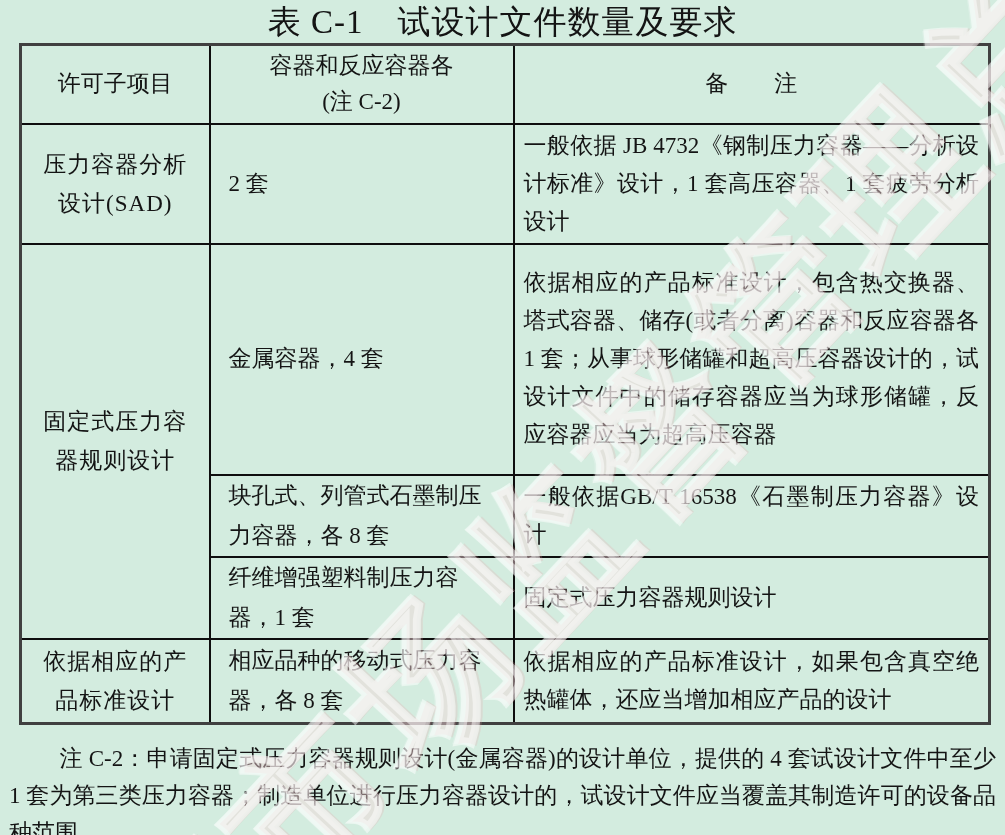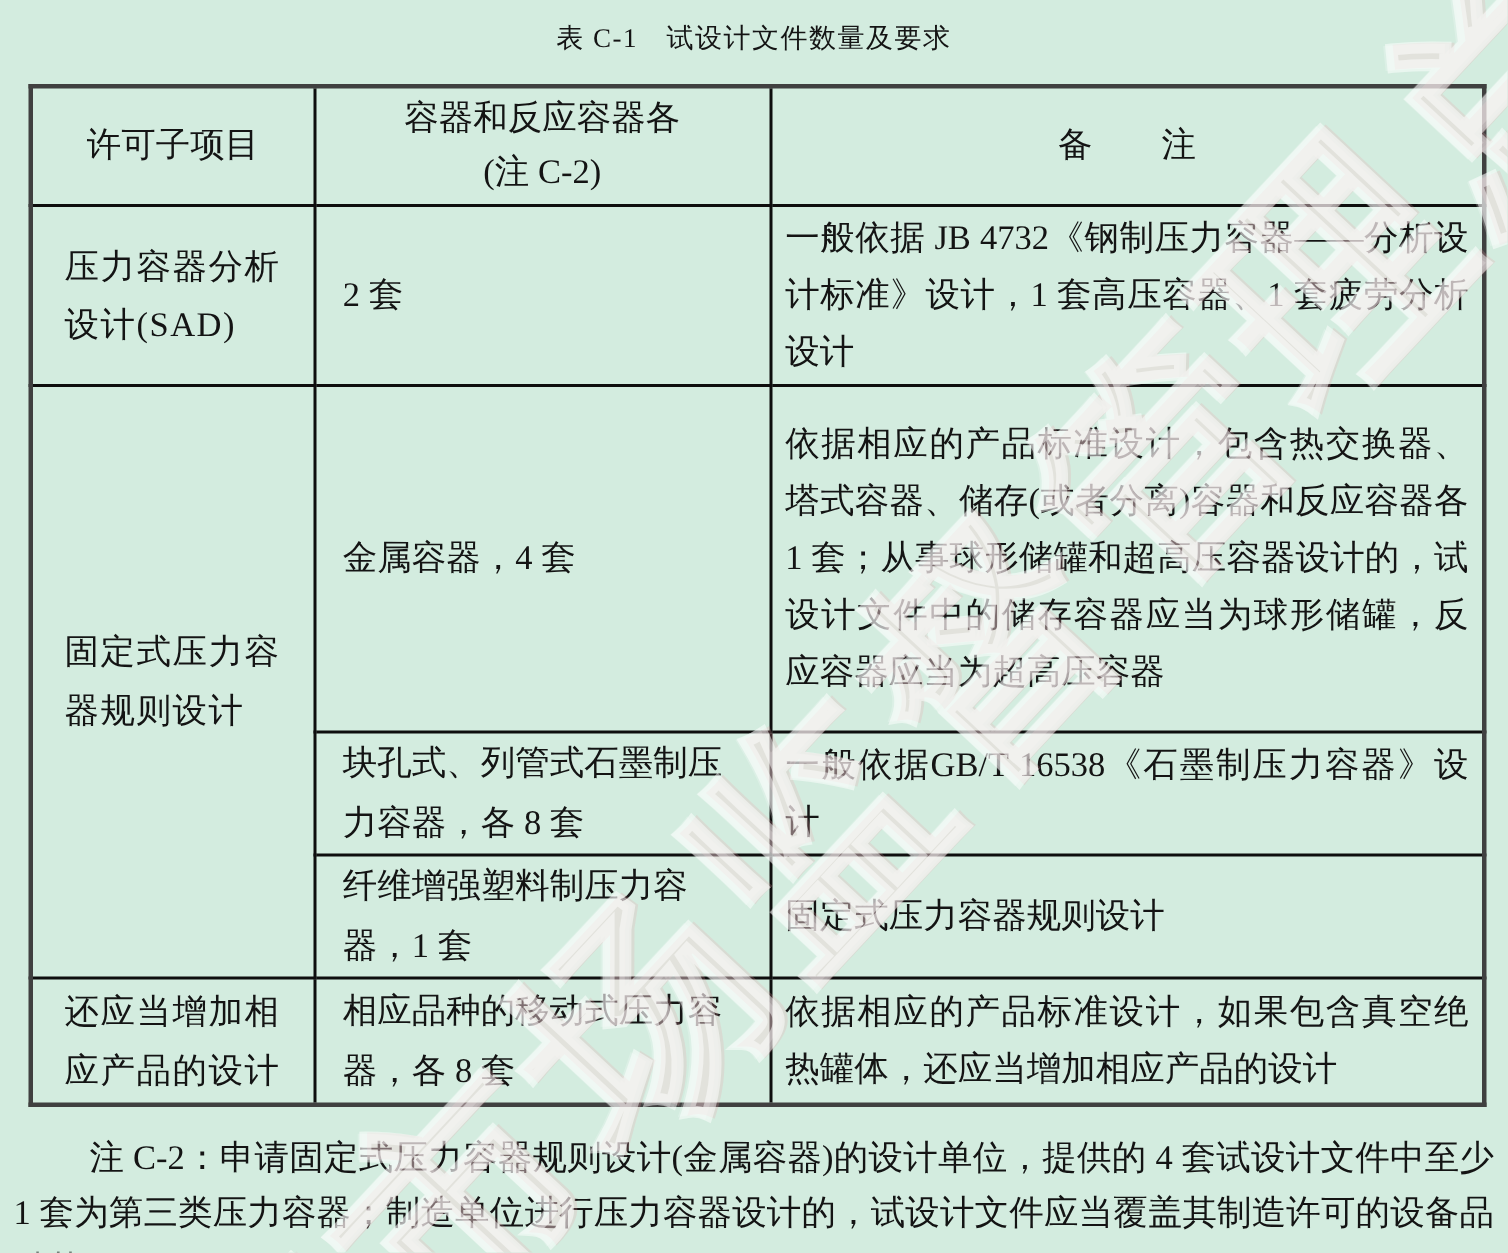--- a/index.html
+++ b/index.html
@@ -7,40 +7,39 @@
     width: 1005px;
     height: 835px;
     background: #d3ecdf;
     position: relative;
     overflow: hidden;
     font-family: "Liberation Serif", "DejaVu Serif", serif;
     color: #141414;
   }
   .page-title {
     text-align: center;
-    padding-top: 13px;
-    font-size: 18px;
+    font-size: 33px;
     letter-spacing: 1px;
     height: 43px;
   }
   table.doc-table {
     border-collapse: collapse;
     table-layout: fixed;
     margin-left: 19px;
     width: 969px;
     border: 3px solid #404040;
   }
   table.doc-table td, table.doc-table th {
     border: 2px solid #0e0e0e;
     font-weight: normal;
     font-size: 23px;
     vertical-align: middle;
     overflow: hidden;
   }
-  .col-project   { line-height: 39px; letter-spacing: 1px; padding: 0 21px; }
+  .col-project   { text-align: center; line-height: 39px; letter-spacing: 1px; padding: 0 21px; }
   .col-quantity  { text-align: left; line-height: 40px; padding: 0 18px; }
   .col-remark    { text-align: justify; line-height: 38px; padding: 0 9px; margin-left: 24px; }
   .hdr           { text-align: center; line-height: 36px; }
   .note {
     margin: 15px 9px 0 9px;
     font-size: 23px;
     line-height: 37px;
     text-align: justify;
     text-indent: 2.2em;
   }
@@ -97,21 +96,21 @@
       <td class="col-quantity">块孔式、列管式石墨制压力容器，各 8 套</td>
       <td class="col-remark">一般依据GB/T 16538《石墨制压力容器》设计</td>
     </tr>
 
     <tr style="height:73px">
       <td class="col-quantity">纤维增强塑料制压力容器，1 套</td>
       <td class="col-remark">固定式压力容器规则设计</td>
     </tr>
 
     <tr style="height:85px">
-      <td class="col-project">还应当增加相应产品的设计</td>
+      <td class="col-project">依据相应的产品标准设计</td>
       <td class="col-quantity">相应品种的移动式压力容器，各 8 套</td>
       <td class="col-remark">依据相应的产品标准设计，如果包含真空绝热罐体，还应当增加相应产品的设计</td>
     </tr>
   </tbody>
 </table>
 
 <div class="note">注 C-2：申请固定式压力容器规则设计(金属容器)的设计单位，提供的 4 套试设计文件中至少 1 套为第三类压力容器；制造单位进行压力容器设计的，试设计文件应当覆盖其制造许可的设备品种范围。</div>
 
 <div class="watermark">国家市场监督管理总局</div>
 

